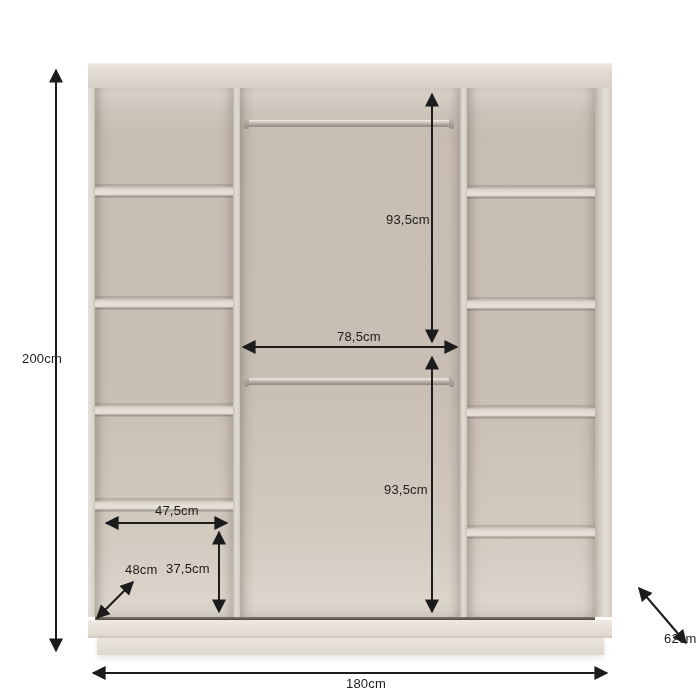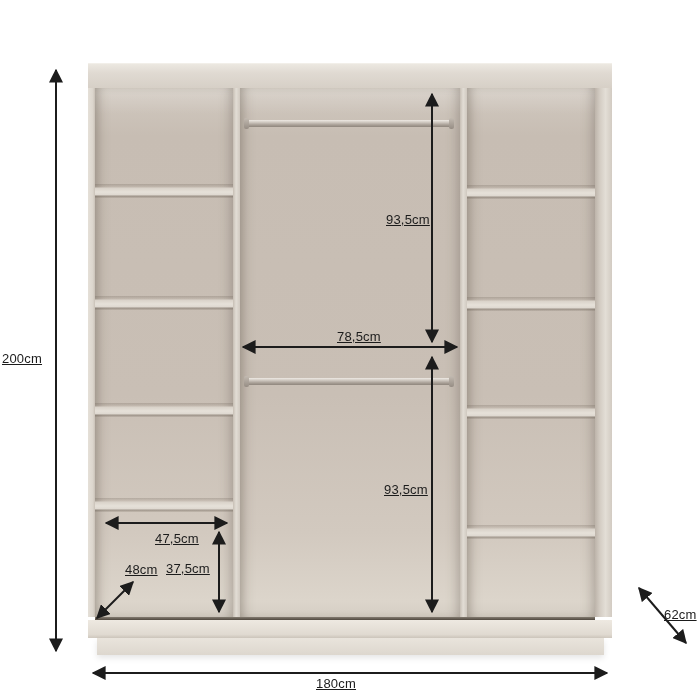--- a/index.html
+++ b/index.html
@@ -70,21 +70,21 @@
   .plinth{
     left:97px;top:638px;width:507px;height:17px;
     background:linear-gradient(180deg,#e9e4dc 0%,#ddd7ce 100%);
     box-shadow:0 3px 6px rgba(0,0,0,.10);
   }
 
   
   svg.dims{position:absolute;inset:0;pointer-events:none;}
   .dim-label{
     position:absolute;font-size:13px;line-height:14px;color:#1c1c1c;
-    letter-spacing:.2px;white-space:nowrap;text-decoration:underline;
+    letter-spacing:.2px;white-space:nowrap;
   }
 </style>
 </head>
 <body>
 
 <div class="stage">
 
   <div class="part top-band"></div>
   <div class="part side-wall-left"></div>
   <div class="part side-wall-right"></div>
@@ -128,22 +128,22 @@
       <line x1="432" y1="94" x2="432" y2="342"></line>
       <line x1="432" y1="357" x2="432" y2="612"></line>
       <line x1="243" y1="347" x2="457" y2="347"></line>
       <line x1="106" y1="523" x2="227" y2="523"></line>
       <line x1="219" y1="532" x2="219" y2="612"></line>
       <line x1="97" y1="618" x2="133" y2="582"></line>
       <line x1="639" y1="588" x2="686" y2="643"></line>
     </g>
   </svg>
 
-  <div class="dim-label" style="left:2px;top:352px">200cm</div>
-  <div class="dim-label" style="left:316px;top:677px">180cm</div>
+  <div class="dim-label" style="left:22px;top:352px">200cm</div>
+  <div class="dim-label" style="left:346px;top:677px">180cm</div>
   <div class="dim-label" style="left:386px;top:213px">93,5cm</div>
   <div class="dim-label" style="left:337px;top:330px">78,5cm</div>
   <div class="dim-label" style="left:384px;top:483px">93,5cm</div>
-  <div class="dim-label" style="left:155px;top:532px">47,5cm</div>
+  <div class="dim-label" style="left:155px;top:504px">47,5cm</div>
   <div class="dim-label" style="left:166px;top:562px">37,5cm</div>
   <div class="dim-label" style="left:125px;top:563px">48cm</div>
-  <div class="dim-label" style="left:664px;top:608px">62cm</div>
+  <div class="dim-label" style="left:664px;top:632px">62cm</div>
 </div>
 
 </body></html>

